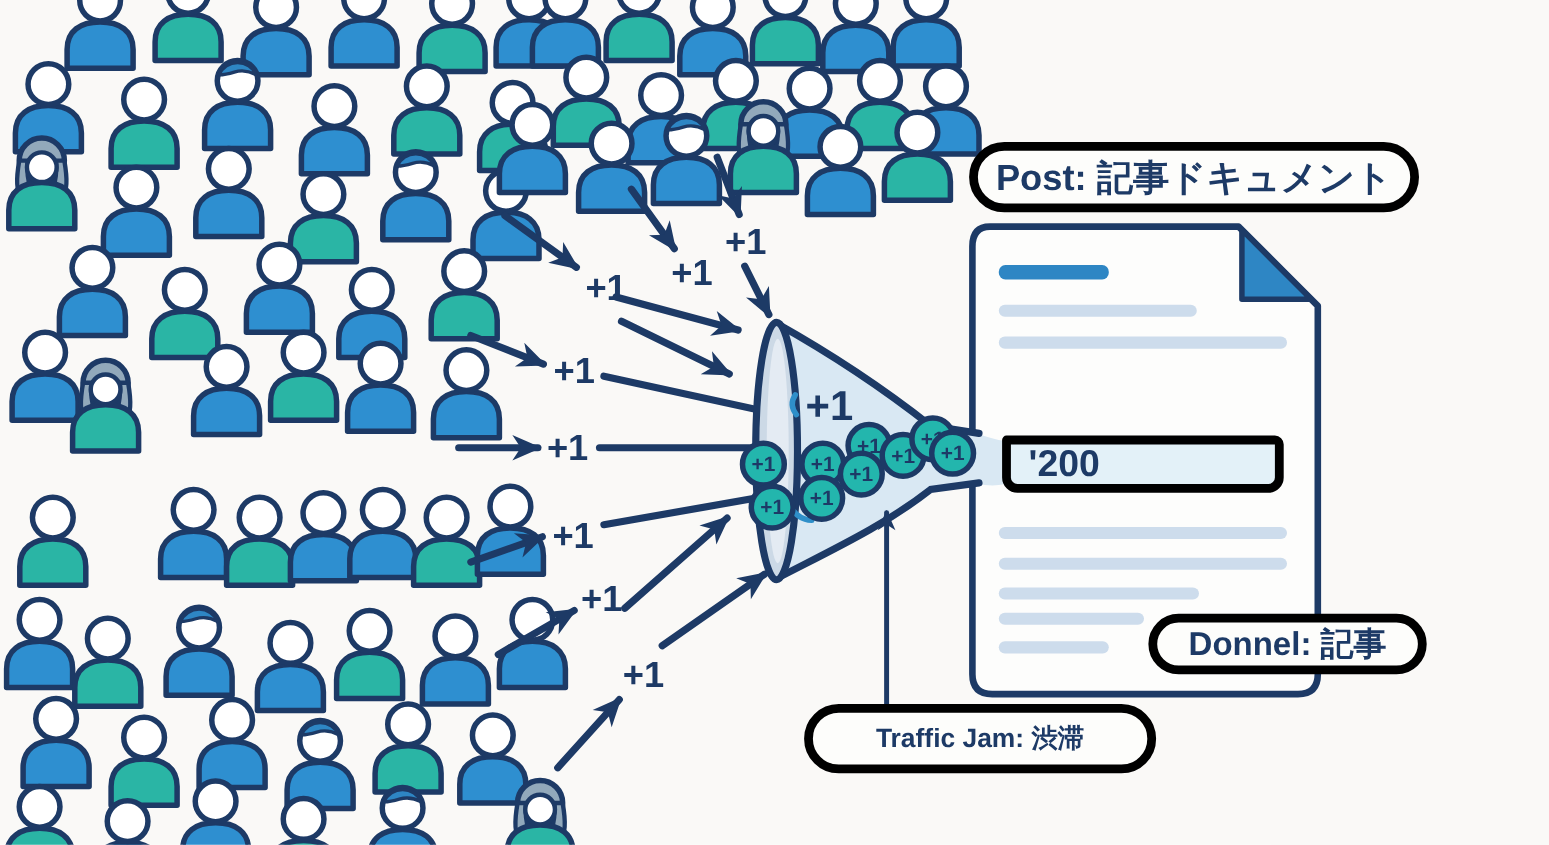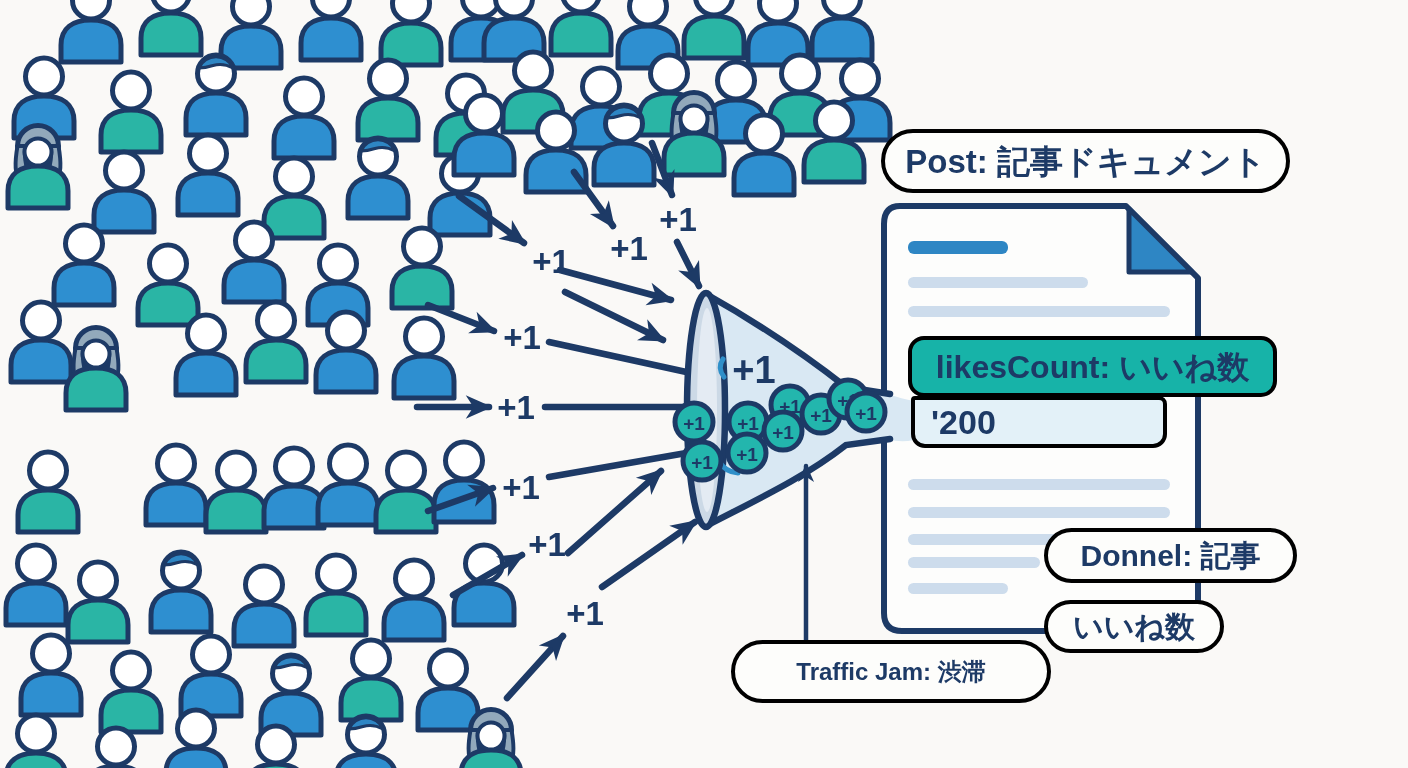--- a/index.html
+++ b/index.html
@@ -1,24 +1,24 @@
 <!DOCTYPE html>
 <html><head>
 <meta charset="utf-8">
 <style>
   html,body{margin:0;padding:0;}
   #stage{position:relative;width:1408px;height:768px;background:#faf9f7;overflow:hidden;
          font-family:"Liberation Sans","DejaVu Sans",sans-serif;}
   #diagram-svg{position:absolute;left:0;top:0;z-index:1;}
   .pill{position:absolute;z-index:2;display:flex;align-items:center;justify-content:center;
-        box-sizing:border-box;background:#fdfdfb;border:4px solid #000000;border-radius:999px;
+        box-sizing:border-box;background:#fdfdfb;border:8px solid #000000;border-radius:999px;
         color:#1d3a66;font-weight:bold;line-height:1;white-space:nowrap;}
   #post-pill{left:881px;top:129px;width:409px;height:64px;font-size:33px;}
   #users-pill{left:112px;top:374px;width:295px;height:64px;font-size:34px;}
-  #donnel-pill{left:1044px;top:528px;width:253px;height:55px;font-size:30px;}
+  #donnel-pill{left:1044px;top:558px;width:253px;height:55px;font-size:30px;}
   #iine-pill{left:1044px;top:600px;width:180px;height:53px;font-size:30px;}
   #traffic-pill{left:731px;top:640px;width:320px;height:63px;font-size:24px;}
   #likes-badge{left:908px;top:336px;width:369px;height:61px;font-size:32px;
                background:#17b3a8;border-radius:16px;}
   #likes-value{left:911px;top:396px;width:256px;height:52px;font-size:34px;
                background:#e3f1f8;border-radius:4px 8px 14px 14px;
                justify-content:flex-start;padding-left:16px;}
 </style>
 </head>
 <body>
@@ -426,18 +426,16 @@
         </g>
         <g>
           <circle cx="866" cy="412" r="19" fill="#23b6ad" stroke="#1d3a66" stroke-width="5"></circle>
           <text x="866" y="413" fill="#1d3a66" font-size="19" font-weight="bold" text-anchor="middle" dominant-baseline="central">+1</text>
         </g>
       </g>
       <text x="754" y="370" fill="#1d3a66" font-size="38" font-weight="bold" text-anchor="middle" dominant-baseline="central">+1</text>
     </svg>
 
   <div class="pill" id="post-pill">Post: 記事ドキュメント</div>
-  <div class="pill" id="likes-badge">likesCount: いいね数</div>
   <div class="pill" id="likes-value">'200</div>
   <div class="pill" id="donnel-pill">Donnel: 記事</div>
-  <div class="pill" id="iine-pill">いいね数</div>
   <div class="pill" id="traffic-pill">Traffic Jam: 渋滞</div>
 </div>
 
 </body></html>

